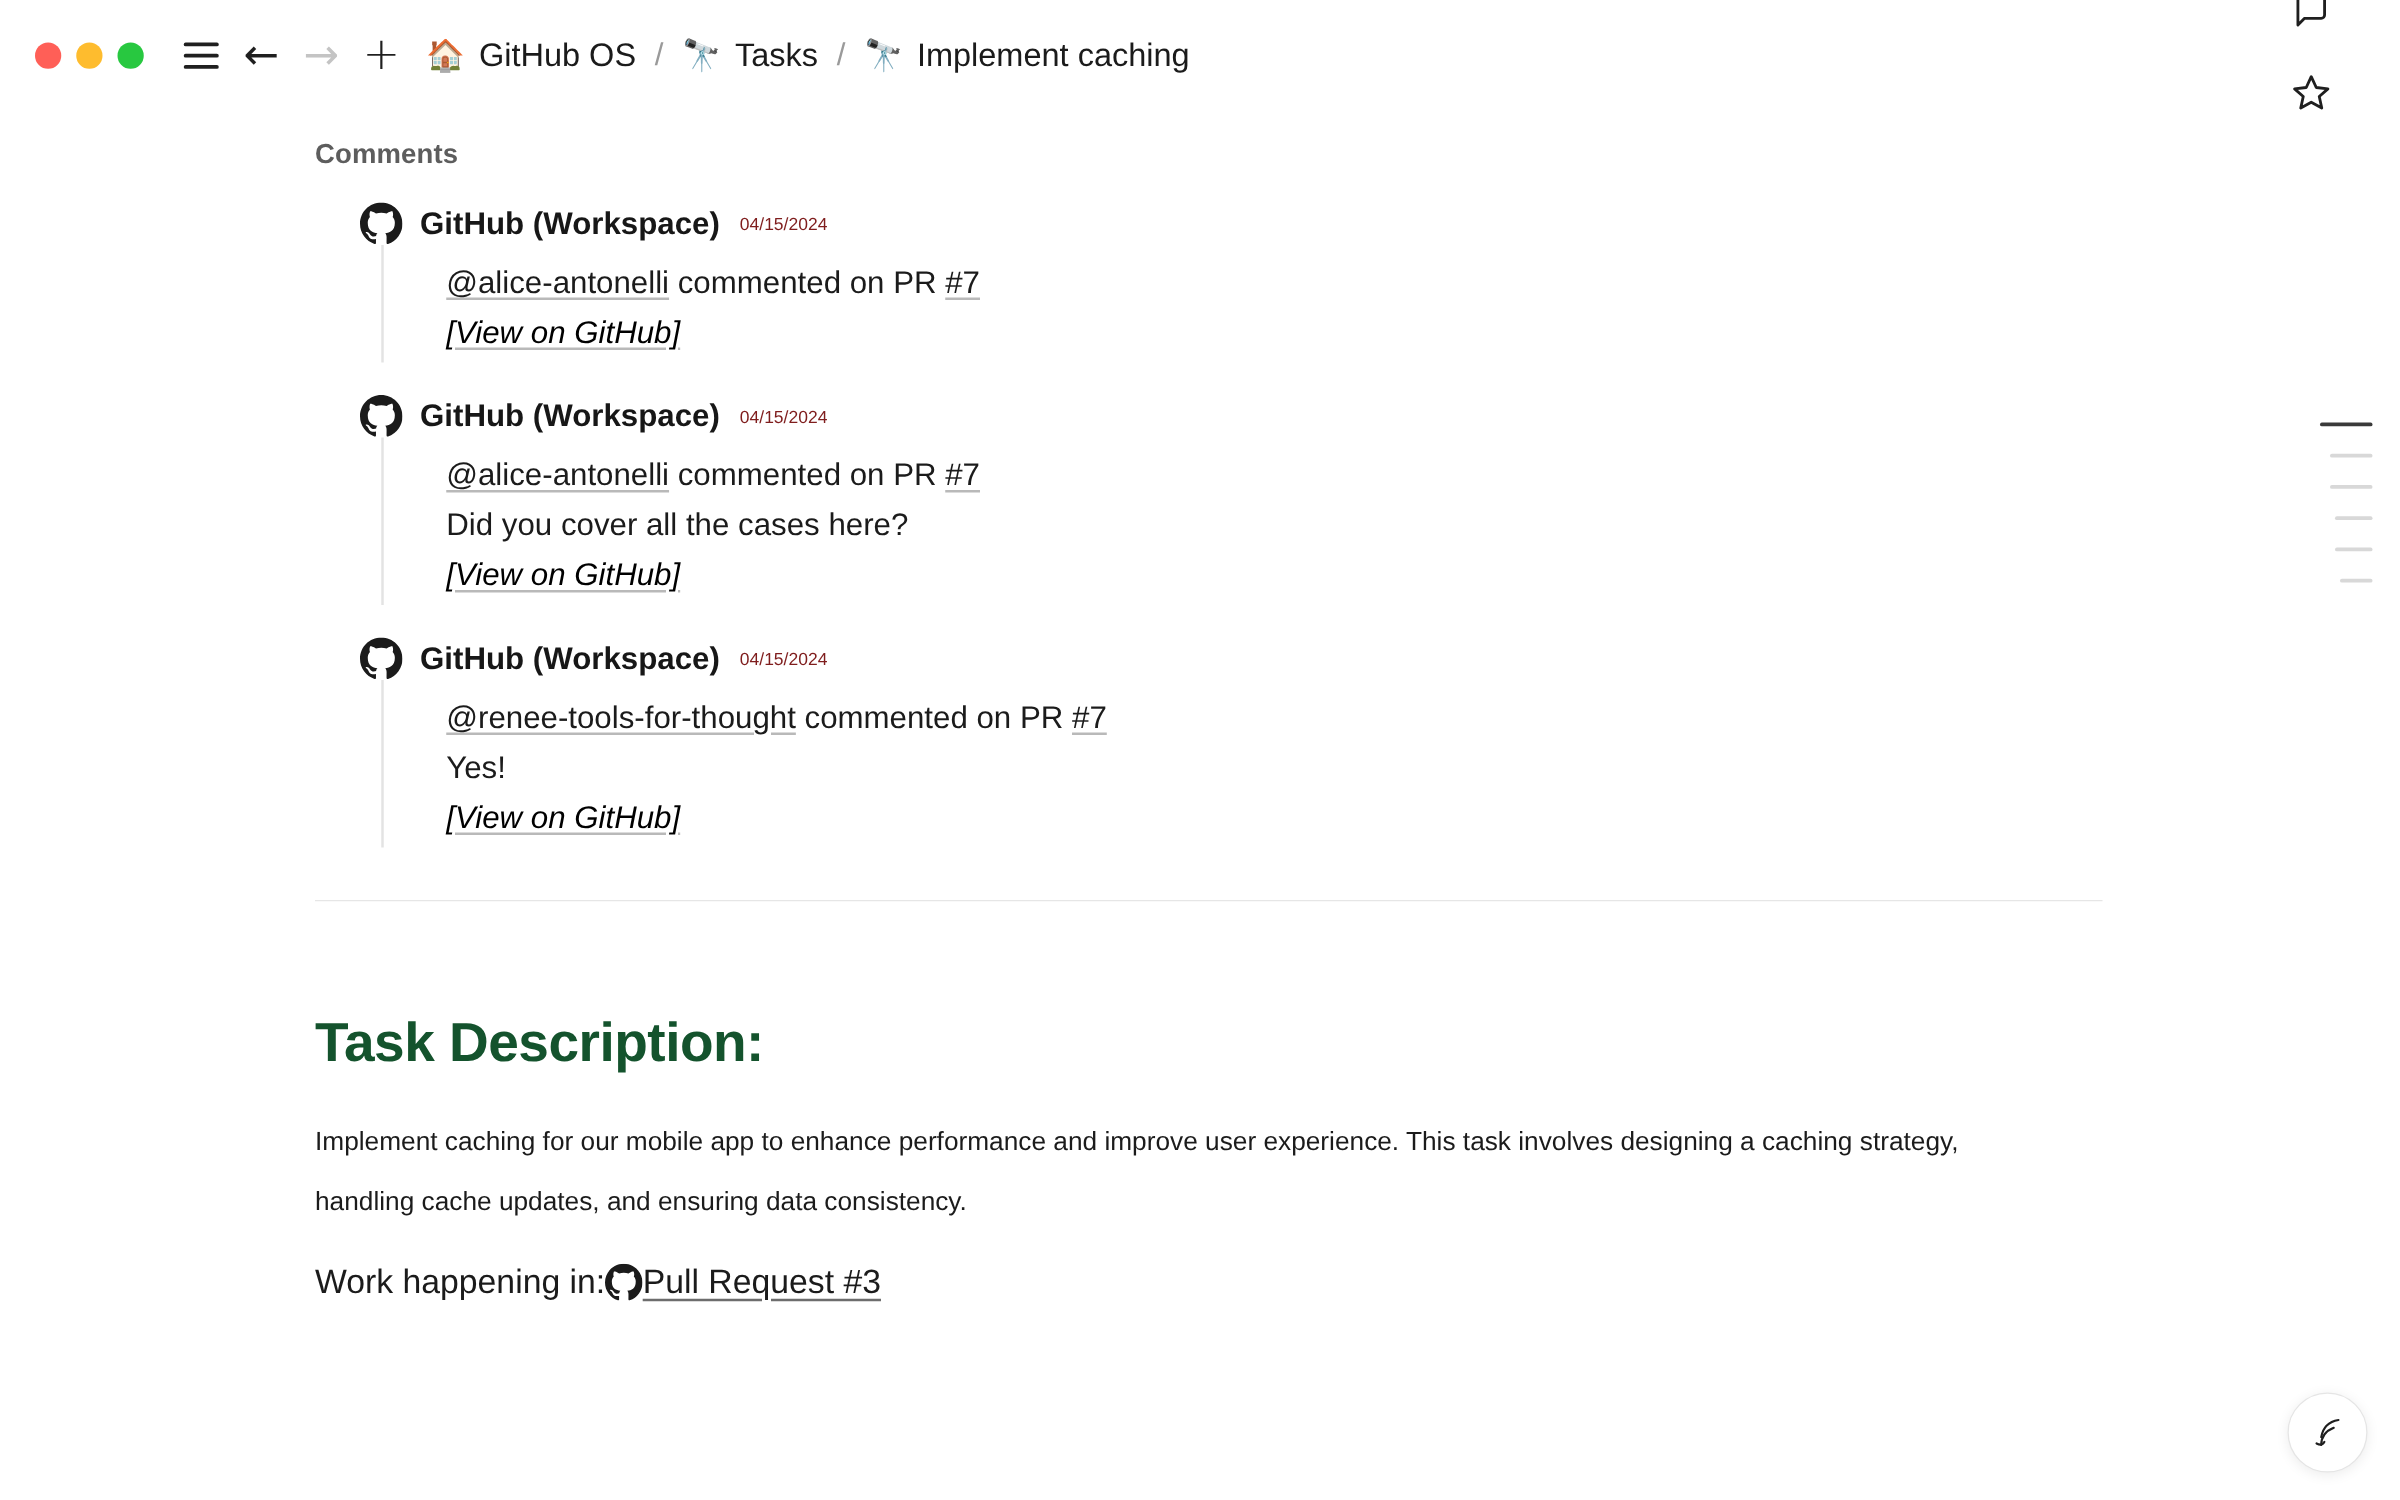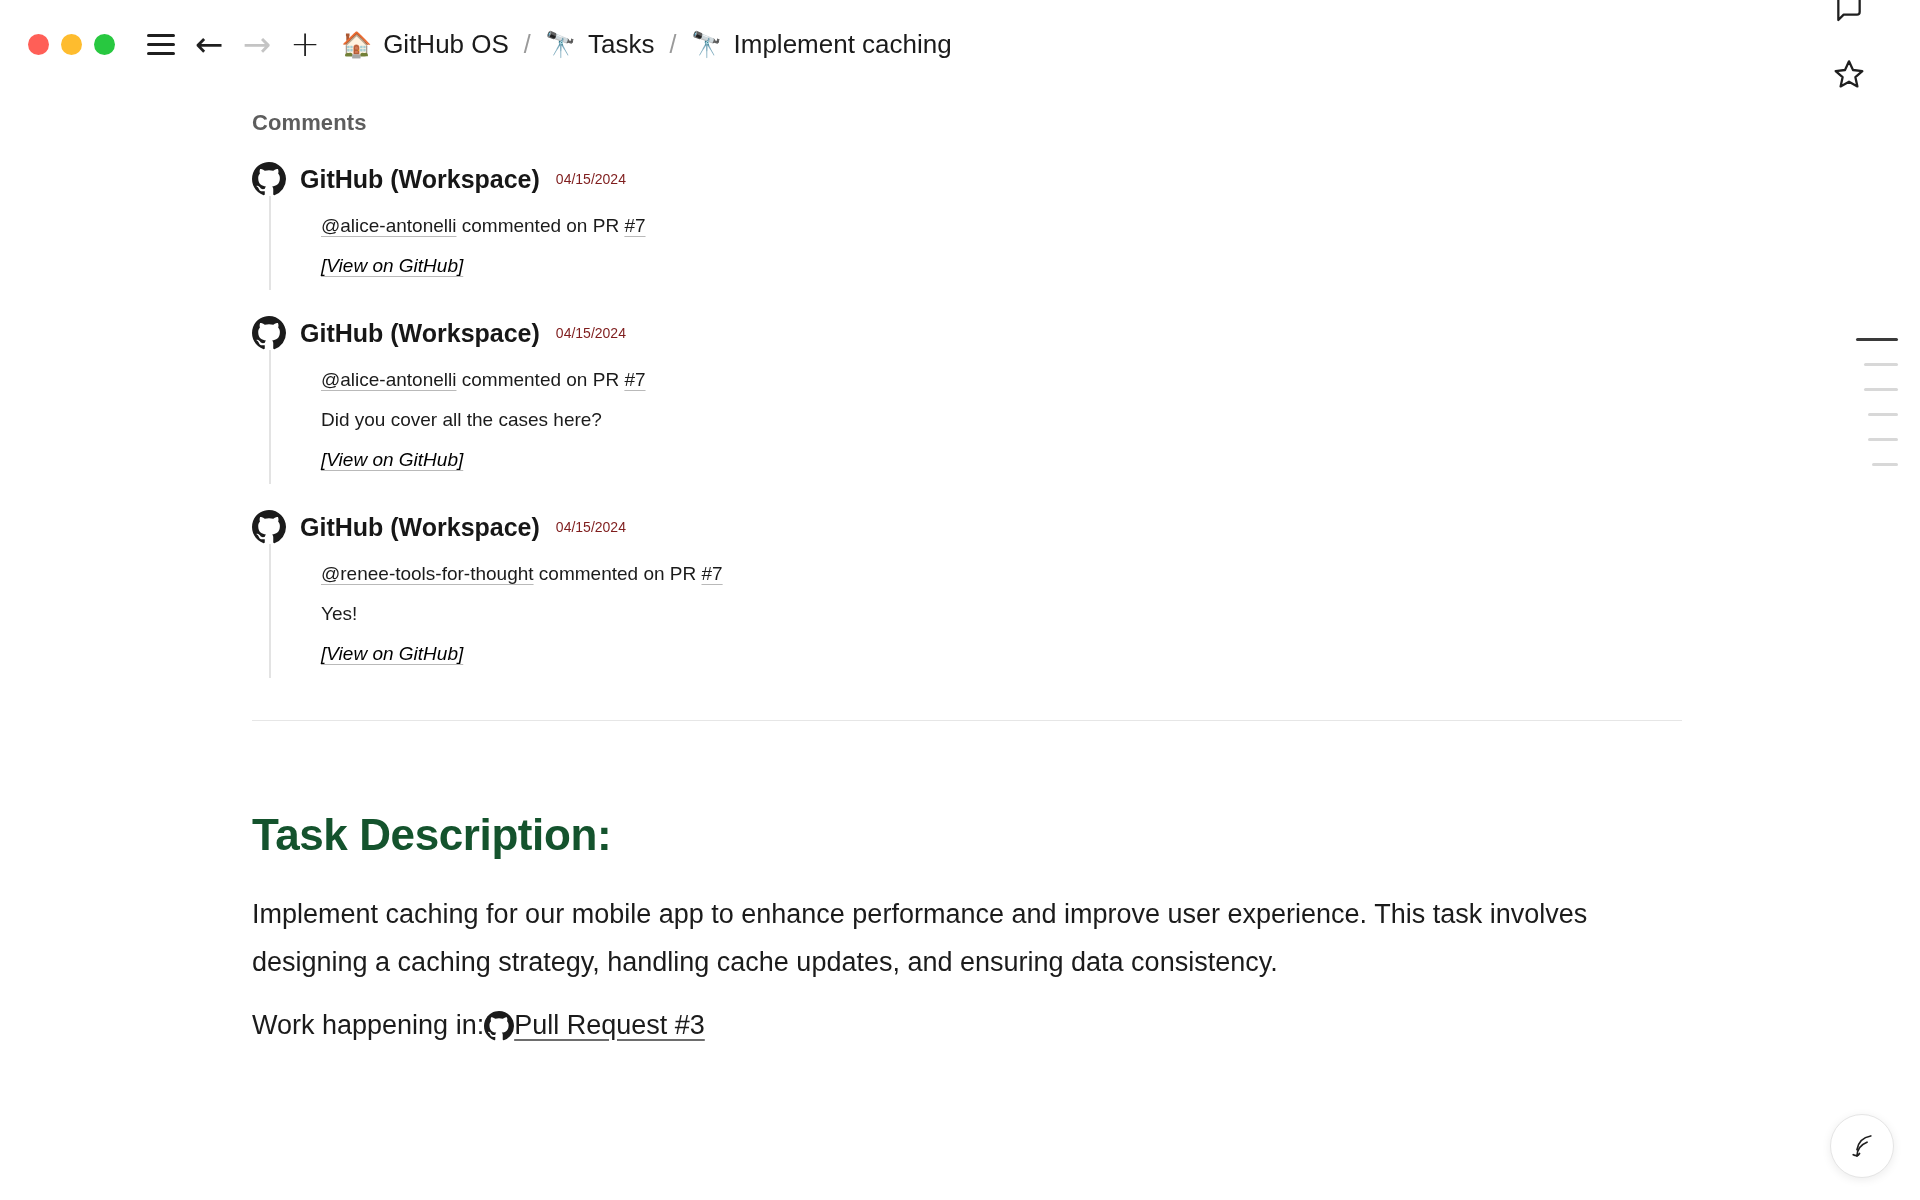--- a/index.html
+++ b/index.html
@@ -106,20 +106,21 @@
     font-size: 22px;
     font-weight: 700;
     color: #5d5d5d;
     padding: 22px 0 0 252px;
     letter-spacing: .1px;
   }
 
   .comment {
     padding-left: 252px;
     margin-top: 26px;
+    margin-left: 36px;
   }
   .comment-head {
     display: flex;
     align-items: center;
     gap: 14px;
   }
   .gh-logo { width: 34px; height: 34px; display: block; flex: 0 0 auto; }
   .author {
     font-size: 25px;
     font-weight: 700;
@@ -130,21 +131,21 @@
     color: #7f1d1d;
     font-weight: 400;
     margin-left: 2px;
   }
   .comment-body {
     margin-left: 17px;
     border-left: 2px solid #e3e3e3;
     padding: 10px 0 4px 50px;
   }
   .cline {
-    font-size: 19px;
+    font-size: 25px;
     line-height: 40px;
     color: #1b1b1b;
   }
   .mention, .prlink, .viewlink {
     color: #1b1b1b;
     text-decoration: underline;
     text-decoration-color: #b9b9b9;
     text-underline-offset: 4px;
   }
   .viewlink { color: #000000; font-style: italic; }
@@ -160,21 +161,21 @@
     padding-left: 252px;
     margin-top: 89px;
     font-size: 44px;
     font-weight: 700;
     letter-spacing: -0.4px;
     color: #14532d;
   }
   p.task-desc {
     padding-left: 252px;
     margin-top: 30px;
-    font-size: 27px;
+    font-size: 21px;
     line-height: 48px;
     color: #1b1b1b;
     max-width: 1620px;
   }
   .work-line {
     padding-left: 252px;
     margin-top: 24px;
     font-size: 27px;
     display: flex;
     align-items: center;

